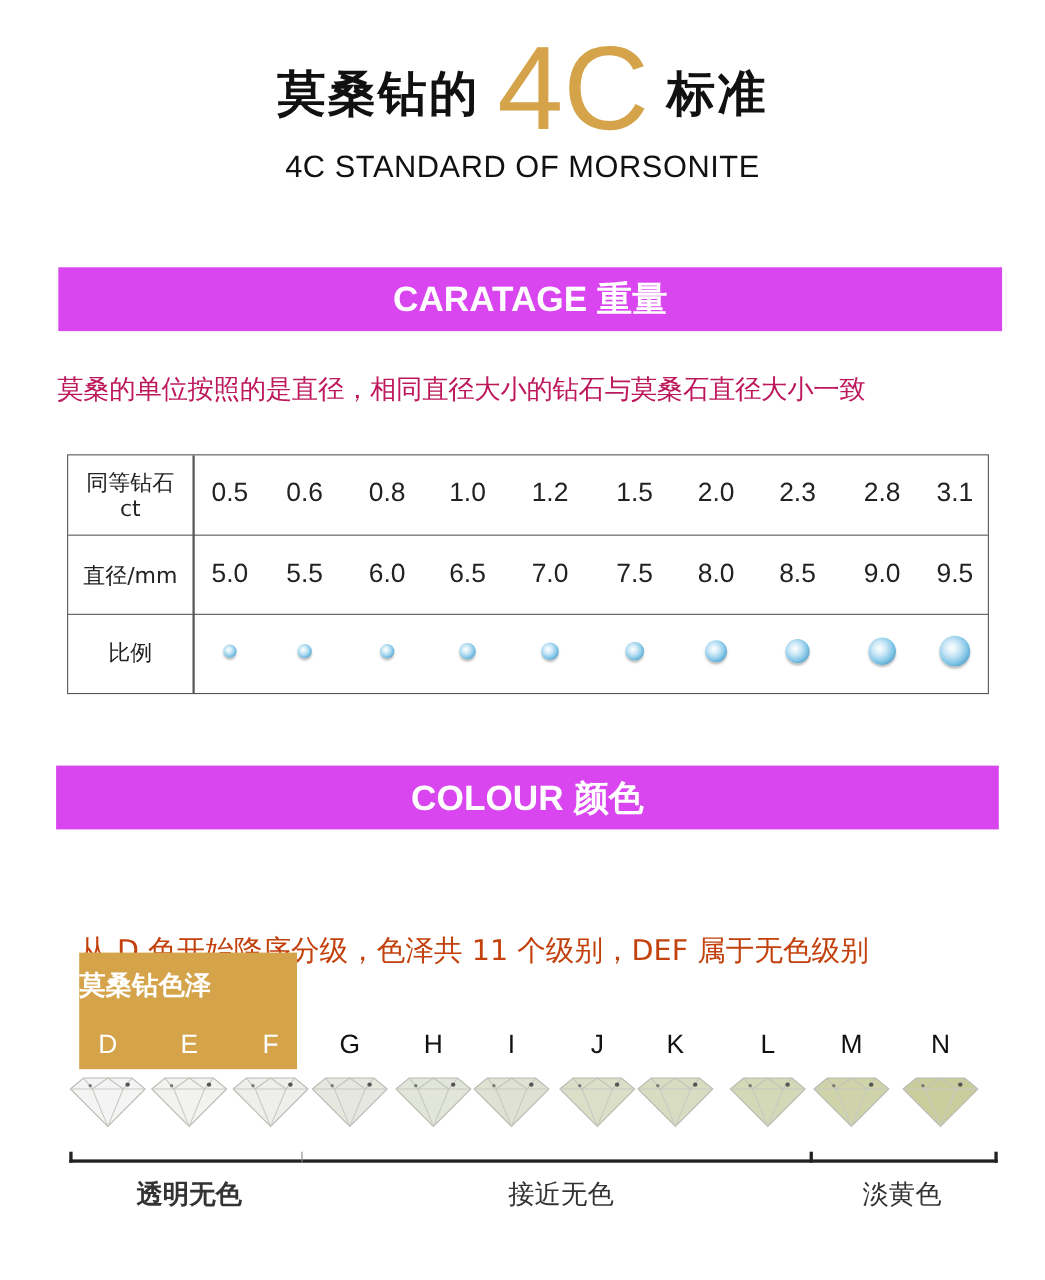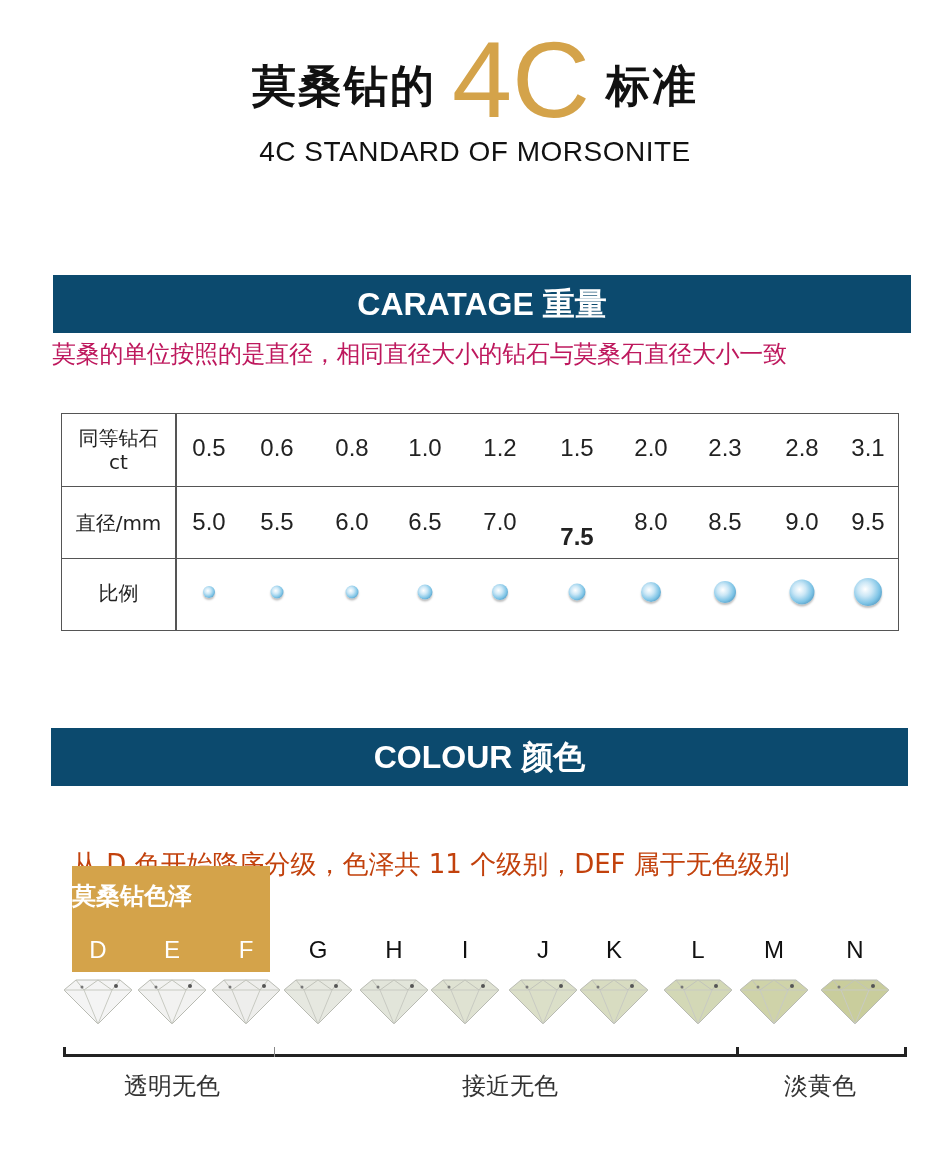--- a/index.html
+++ b/index.html
@@ -7,21 +7,21 @@
          font-family:"DejaVu Sans", sans-serif; color:#1a1a1a; }
   .abs { position:absolute; }
 
   
   .title-row { left:0; top:30px; width:950px; height:100px; display:flex; justify-content:center; align-items:flex-end; }
   .title-cn { font-size:44px; font-weight:bold; letter-spacing:2px; color:#111; line-height:60px; margin-bottom:14px; }
   .title-4c { font-family:"Liberation Sans", sans-serif; font-size:108px; color:#d4a34a; line-height:100px; margin:0 16px; font-weight:normal; }
   .subtitle { left:0; top:136px; width:950px; text-align:center; font-family:"Liberation Sans", sans-serif; font-size:28px; letter-spacing:0.5px; color:#111; }
 
   
-  .band { background:#0c4a6e; color:#fff; text-align:center; font-family:"Liberation Sans", sans-serif; font-weight:bold; font-size:32px;margin-top:32px; }
+  .band { background:#d946ef; color:#fff; text-align:center; font-family:"Liberation Sans", sans-serif; font-weight:bold; font-size:32px; }
   .band1 { left:53px; top:243px; width:858px; height:58px; line-height:58px; }
   .band2 { left:51px; top:696px; width:857px; height:58px; line-height:58px; }
 
   .desc1 { left:52px; top:338px; width:870px; font-size:24px; color:#be185d; white-space:nowrap; letter-spacing:-0.3px; }
   .desc2 { left:72px; top:803px; width:860px; font-size:26px; color:#c2410c; white-space:nowrap;margin-top:44px; }
 
   
   .tbl { left:61px; top:413px; width:838px; height:218px; border:1.5px solid #555; box-sizing:border-box; }
   .tbl .row { position:absolute; left:0; width:100%; box-sizing:border-box; }
   .tbl .r1 { top:0; height:73px; border-bottom:1.5px solid #555; }
@@ -81,21 +81,21 @@
       </div>
   </div>
   <div class="row r2">
     <div class="hdr" style="top:24px;">直径/mm</div>
     <div id="mm-cells">
         <div class="cell" style="left: 147px; top: 21px;">5.0</div>
         <div class="cell" style="left: 215px; top: 21px;">5.5</div>
         <div class="cell" style="left: 290px; top: 21px;">6.0</div>
         <div class="cell" style="left: 363px; top: 21px;">6.5</div>
         <div class="cell" style="left: 438px; top: 21px;">7.0</div>
-        <div class="cell" style="left: 515px; top: 36px; font-weight: bold;">7.5</div>
+        <div class="cell" style="left: 515px; top: 21px;">7.5</div>
         <div class="cell" style="left: 589px; top: 21px;">8.0</div>
         <div class="cell" style="left: 663px; top: 21px;">8.5</div>
         <div class="cell" style="left: 740px; top: 21px;">9.0</div>
         <div class="cell" style="left: 806px; top: 21px;">9.5</div>
       </div>
   </div>
   <div class="row r3">
     <div class="hdr" style="top:22px;">比例</div>
     <div id="gem-cells">
         <div class="gem" style="left: 147px; top: 33px; width: 12px; height: 12px;"></div>
@@ -219,16 +219,16 @@
         <circle cx="20" cy="9" r="1.5" fill="#777"></circle>
       </svg></div>
   </div>
 
 <div class="abs scale-line"></div>
 <div class="tick" style="left:63px;"></div>
 <div class="tick thin" style="left:274px;"></div>
 <div class="tick" style="left:736px;"></div>
 <div class="tick" style="left:904px;"></div>
 <div id="scale-labels">
-    <div class="scale-label" style="left: 172px;">透明无色</div>
+    <div class="scale-label" style="left: 172px; font-weight: bold;">透明无色</div>
     <div class="scale-label" style="left: 510px;">接近无色</div>
     <div class="scale-label" style="left: 820px;">淡黄色</div>
   </div>
 
 </body></html>

